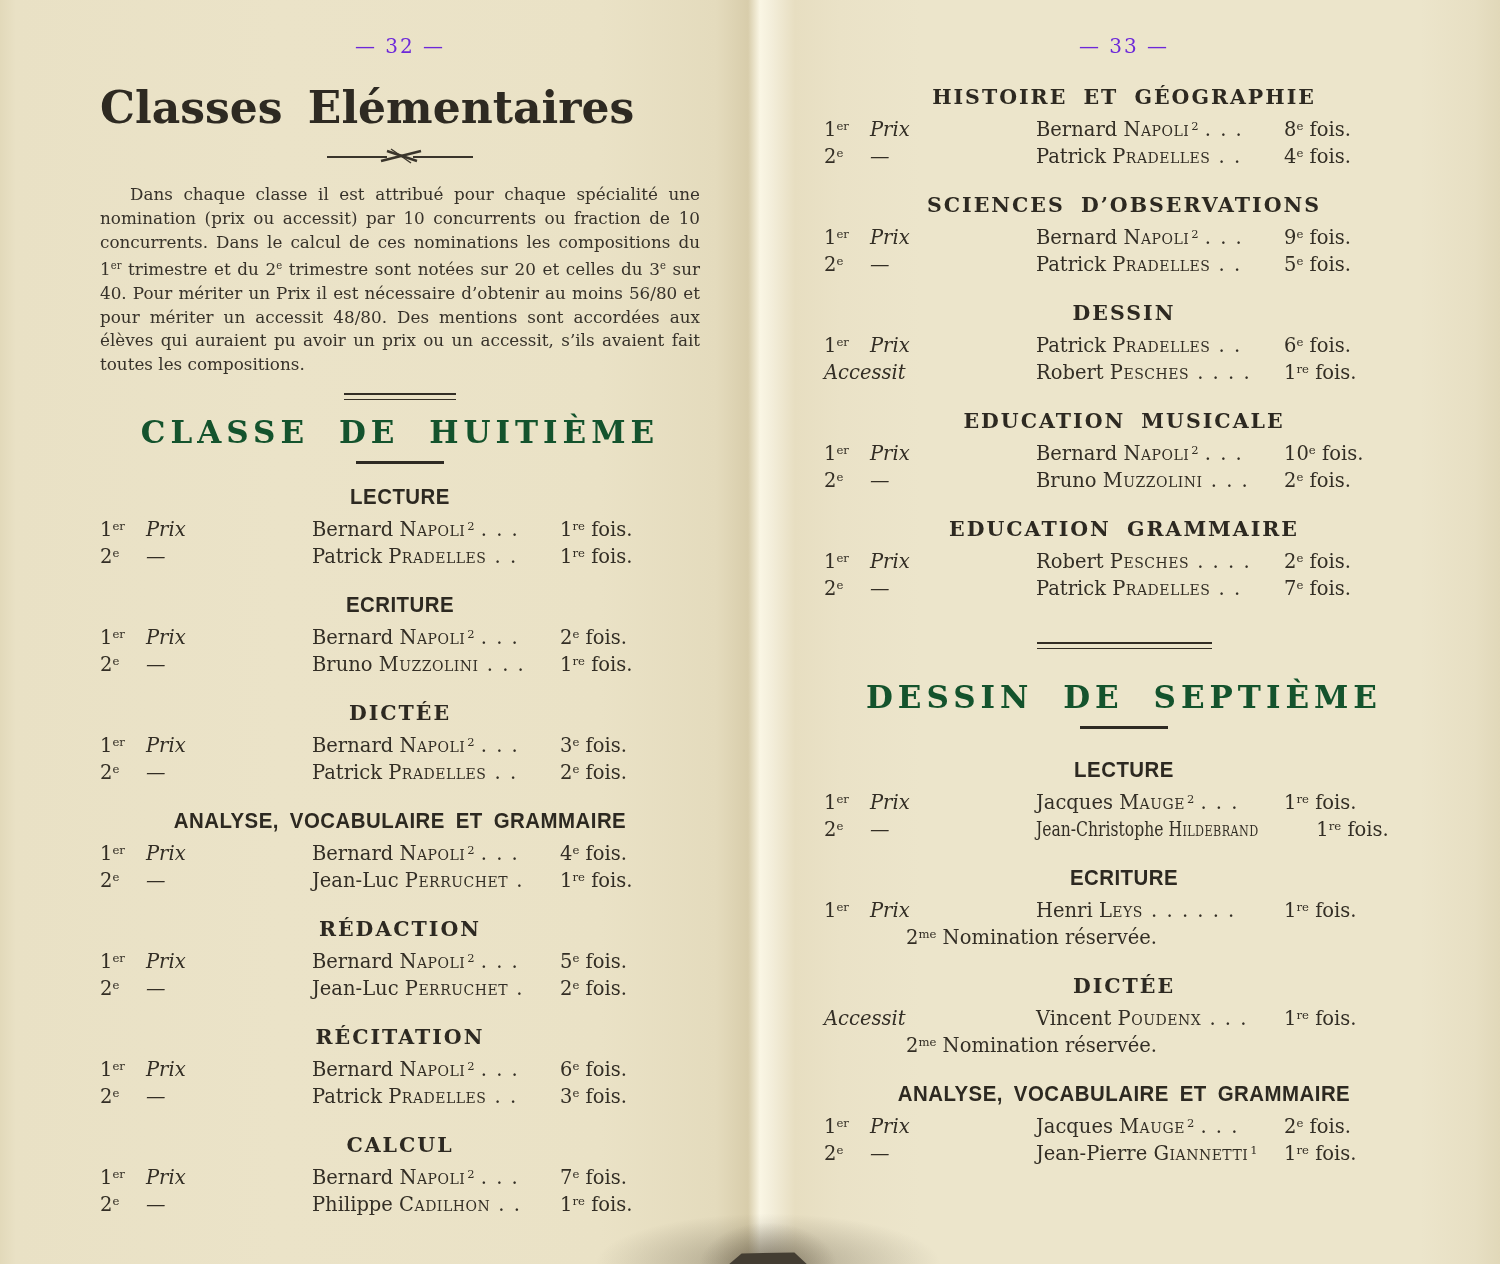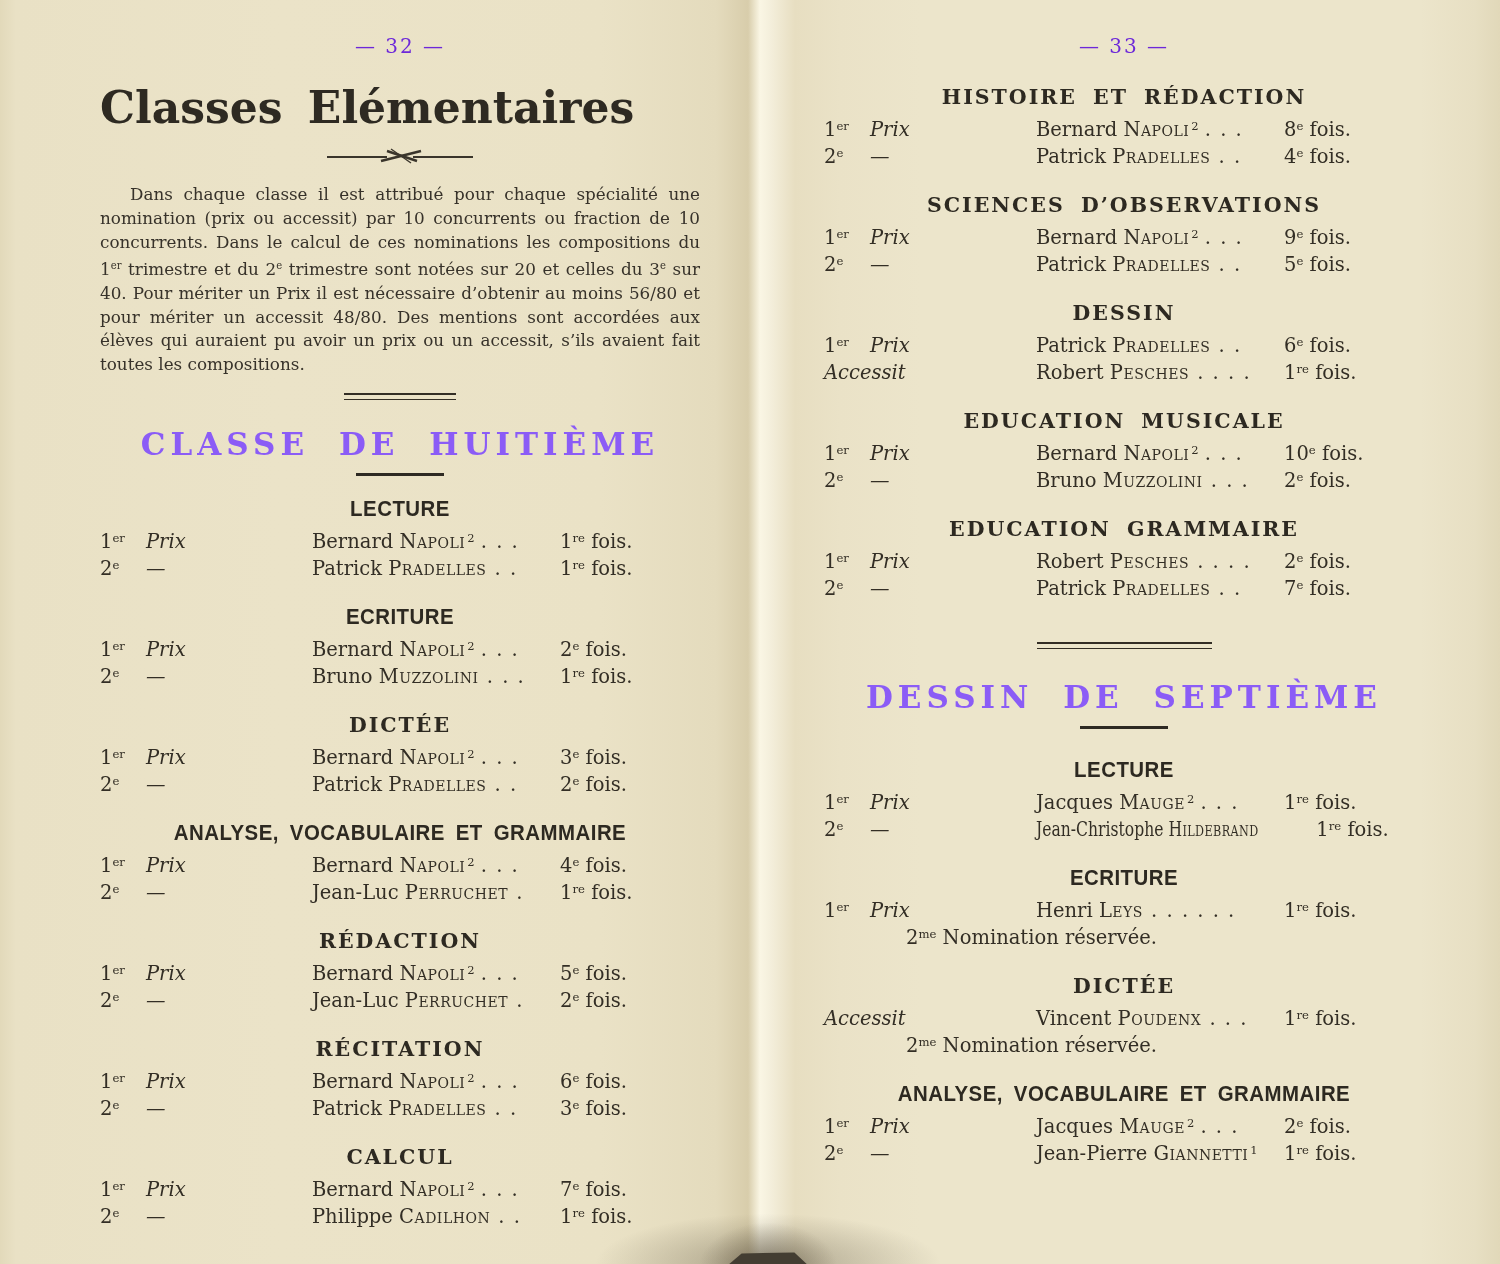--- a/index.html
+++ b/index.html
@@ -19,21 +19,21 @@
   #left-content{left:100px;width:600px}
   #right-content{left:824px;width:600px}
 
   .pageno{margin-top:34px;text-align:center;font-size:20px;letter-spacing:2px;color:#6d28d9}
   .book-title{margin:24px 0 0;font-size:44px;font-weight:bold;letter-spacing:0;word-spacing:10px;color:#2e2a22}
   .ornament{display:block;margin:14px auto 0}
   .intro{margin:18px 0 0;font-size:16.8px;line-height:23.8px;text-align:justify;text-indent:30px;color:#37322a}
   .ddiv{height:4px;border-top:2.5px solid #332e25;border-bottom:1.5px solid #332e25;margin:16px auto 0}
   .ddiv.w1{width:112px}
   .ddiv.w2{width:175px;margin-top:38px}
-  .classhead{margin:26px 0 0;text-align:center;font-size:31px;font-weight:bold;letter-spacing:5px;word-spacing:14px;color:#8b5cf6}
+  .classhead{margin:14px 0 0;text-align:center;font-size:31px;font-weight:bold;letter-spacing:5px;word-spacing:14px;color:#14532d}
   .classrule{width:88px;height:3px;background:#2e2a23;margin:11px auto 0}
 
   .subject{margin-top:20px}
   .st{margin:0;text-align:center;font-size:20.5px;line-height:26px;font-weight:bold;letter-spacing:2px;word-spacing:7px;color:#2d2921}
   .st.sans{font-family:"Liberation Sans", sans-serif;font-size:21.5px;letter-spacing:.5px;word-spacing:5px;transform:scaleX(.95)}
   .rows{margin-top:8px}
   .row{display:flex;align-items:baseline;height:27px;font-size:19.5px;white-space:nowrap}
   .rank{width:212px;flex:none}
   .rn{display:inline-block;min-width:46px}
   .rl{font-style:italic}
@@ -181,21 +181,21 @@
           <span class="times">1<sup class="o">re</sup> fois.</span>
         </div>
     </div>
   </section>
 </div>
 
 <div class="page-content" id="right-content">
   <div class="pageno">— 33 —</div>
 
   <section class="subject" style="margin-top:26px">
-    <h3 class="st">HISTOIRE ET RÉDACTION</h3>
+    <h3 class="st">HISTOIRE ET GÉOGRAPHIE</h3>
     <div class="rows">
       <div class="row">
           <span class="rank"><span class="rn">1<sup class="o">er</sup></span><i class="rl">Prix</i></span>
           <span class="name"><span>Bernard</span> <span class="sc">Napoli</span><sup class="fn">2</sup> <span class="dots">. . .</span></span>
           <span class="times">8<sup class="o">e</sup> fois.</span>
         </div>
       <div class="row">
           <span class="rank"><span class="rn">2<sup class="o">e</sup></span><i class="rl">—</i></span>
           <span class="name"><span>Patrick</span> <span class="sc">Pradelles</span><sup class="fn"></sup> <span class="dots">. .</span></span>
           <span class="times">4<sup class="o">e</sup> fois.</span>

